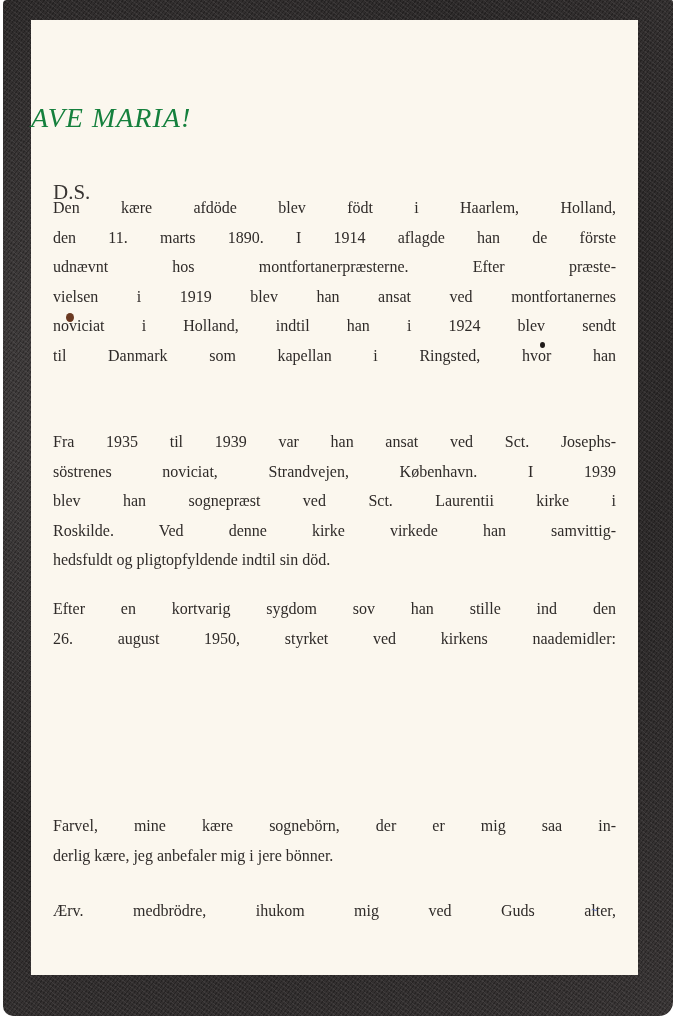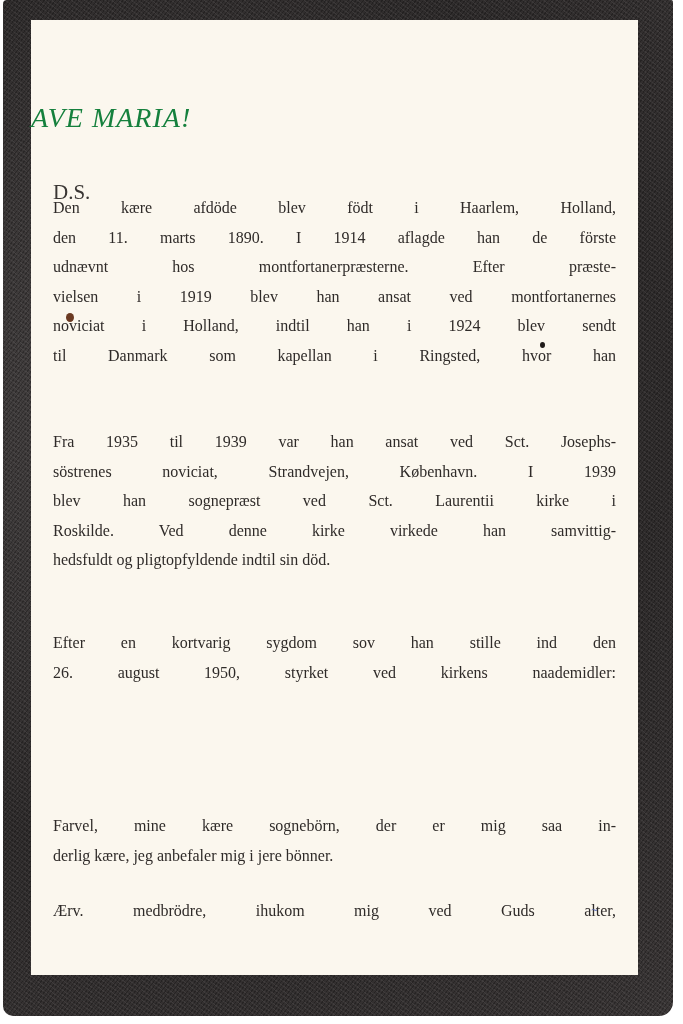--- a/index.html
+++ b/index.html
@@ -29,21 +29,21 @@
   }
   .para {
     position: absolute; left: 22px; width: 563px;
     font-family: "Liberation Serif", serif; font-size: 16px; line-height: 29.5px;
     color: #2f2b29; text-align: justify; text-align-last: left;
   }
   .para .line { display: block; text-align: justify; text-align-last: justify; white-space: nowrap; }
   .para .line.last { text-align-last: left; }
   .p1 { top: 173px; }
   .p2 { top: 407px; }
-  .p3 { top: 574px; margin-top: 34px; }
+  .p3 { top: 574px; }
   .p4 { top: 654px; }
   .p5 { top: 791px; }
   .p6 { top: 876px; }
   .stain { position: absolute; width: 8px; height: 9px; border-radius: 50%; background: #6b3a22; }
   .ink { position: absolute; font-family: "Liberation Sans", sans-serif; font-size: 11px; color: #4a5fb0; font-style: italic; }
 </style>
 </head>
 <body>
 
 <div class="frame"></div>

